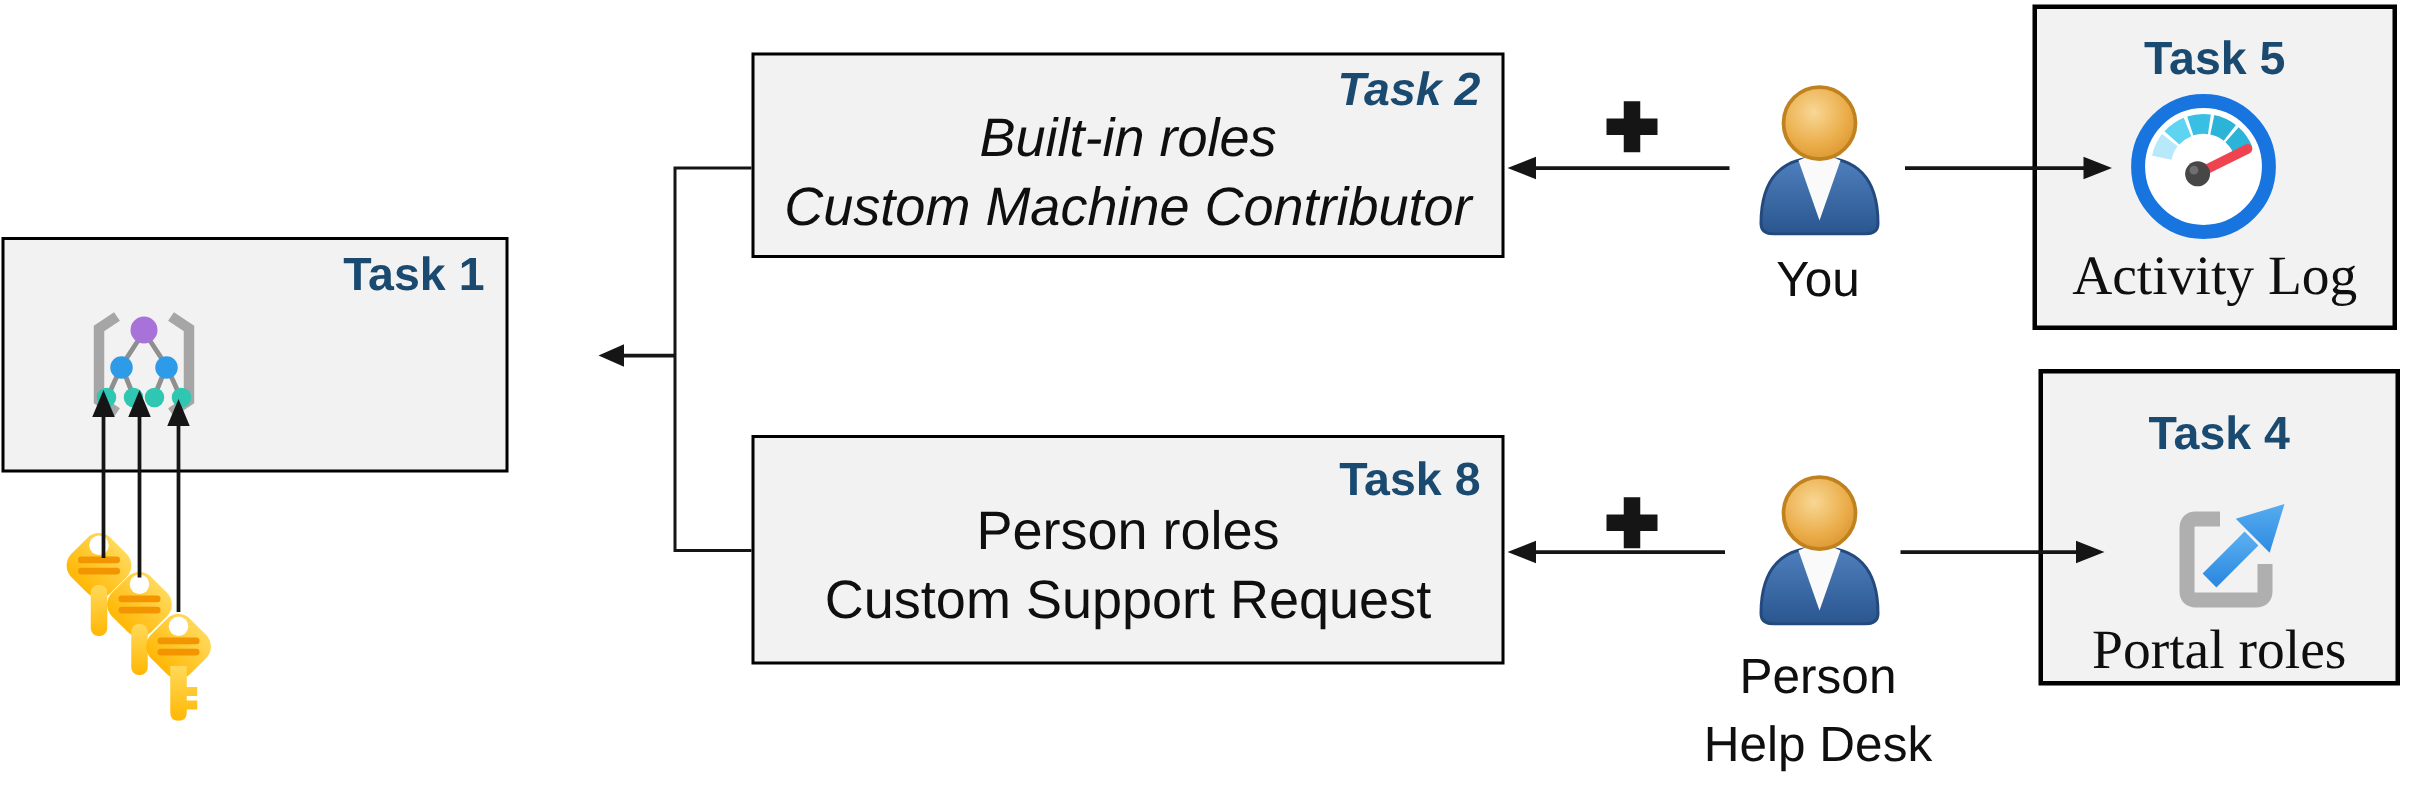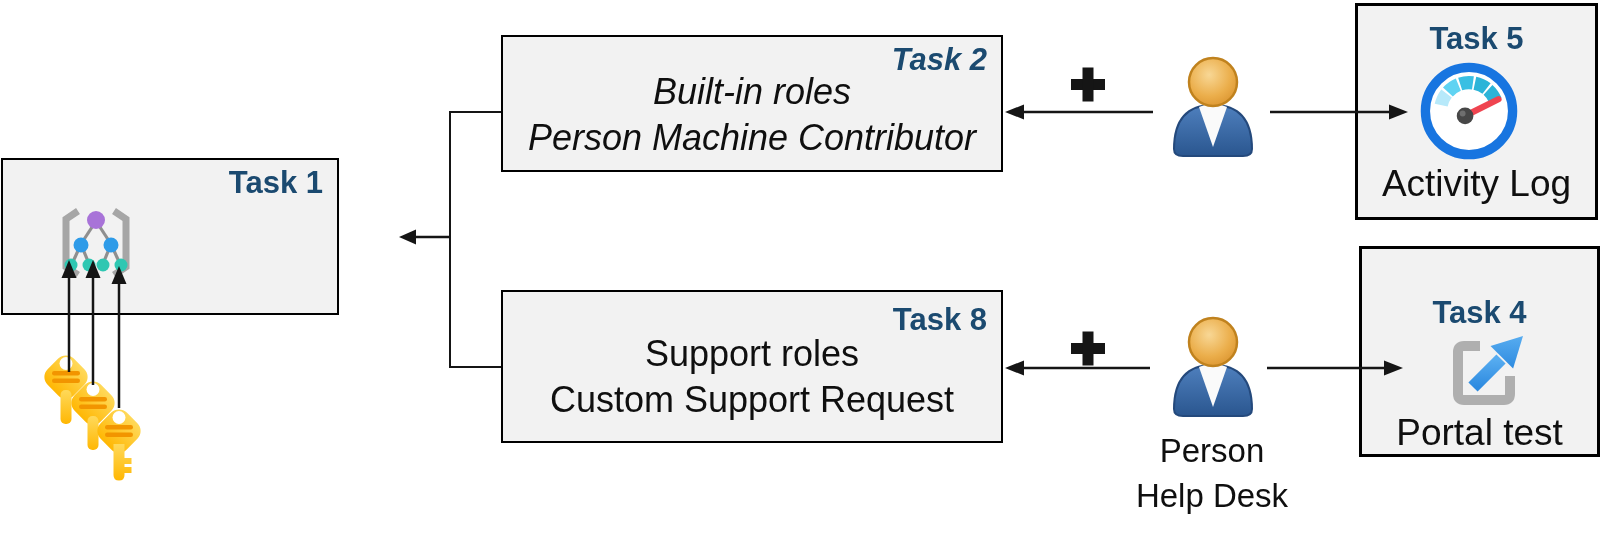--- a/index.html
+++ b/index.html
@@ -7,21 +7,21 @@
     position:relative;width:1609px;height:541px;background:#ffffff;
     font-family:"Liberation Sans",sans-serif;overflow:hidden;color:#0f0f0f;
   }
   .box{position:absolute;background:#F2F2F2;border:2px solid #000;box-sizing:border-box;}
   .box.thick{border-width:3px;}
   .task-label{position:absolute;font-weight:bold;font-size:31px;color:#1B4A70;white-space:nowrap;}
   .corner{top:5px;right:14px;}
   .centered-label{left:0;right:0;text-align:center;}
   .body-text{position:absolute;font-size:36px;color:#0f0f0f;text-align:center;white-space:nowrap;}
   .two-lines{left:0;right:0;line-height:46px;}
-  .caption{left:0;right:0;font-size:37px;}
+  .caption{left:0;right:0;font-size:37px;font-family:Liberation Serif, serif;}
   .actor-label{position:absolute;font-size:33px;color:#0f0f0f;text-align:center;line-height:45px;white-space:nowrap;}
   .icon{position:absolute;display:block;}
   svg{display:block;}
   .overlay{position:absolute;left:0;top:0;pointer-events:none;}
 </style>
 </head>
 <body>
 
 <div class="canvas">
 
@@ -47,28 +47,28 @@
         <circle cx="49" cy="57" r="6.5" fill="#2FC7B2"></circle>
           <circle cx="67" cy="57" r="6.5" fill="#2FC7B2"></circle>
       </svg>
     </span>
   </div>
 
   <div class="box" style="left:501px;top:35px;width:502px;height:137px;font-style:italic;">
     <span class="task-label corner">Task 2</span>
     <div class="body-text two-lines" style="top:32px;">
       <div>Built-in roles</div>
-      <div>Person Machine Contributor</div>
+      <div>Custom Machine Contributor</div>
     </div>
   </div>
 
   <div class="box" style="left:501px;top:290px;width:502px;height:153px;">
     <span class="task-label corner" style="top:10px;">Task 8</span>
     <div class="body-text two-lines" style="top:39px;">
-      <div>Support roles</div>
+      <div>Person roles</div>
       <div>Custom Support Request</div>
     </div>
   </div>
 
   <div class="box thick" style="left:1355px;top:3px;width:243px;height:217px;padding-left:42px;">
     <span class="task-label centered-label" style="top:15px;">Task 5</span>
     <span class="icon" style="left:62px;top:56px;">
       <svg width="98" height="98" viewBox="0 0 100 100">
         <circle cx="50" cy="50" r="44.5" fill="#ffffff" stroke="#1875E0" stroke-width="9.5"></circle>
         <g fill="none" stroke-width="13.5">
@@ -80,35 +80,35 @@
         </g>
         <line x1="46" y1="55" x2="80" y2="38" stroke="#EF4450" stroke-width="6.5" stroke-linecap="round"></line>
         <circle cx="46" cy="55" r="8.5" fill="#474747"></circle>
         <circle cx="43.5" cy="52.5" r="3" fill="#6F6F6F"></circle>
       </svg>
     </span>
     <span class="body-text caption" style="top:157px;">Activity Log</span>
   </div>
 
   <div class="box thick" style="left:1359px;top:246px;width:241px;height:211px;">
-    <span class="task-label centered-label" style="top:22px;margin-top:24px;">Task 4</span>
+    <span class="task-label centered-label" style="top:22px;">Task 4</span>
     <span class="icon" style="left:77px;top:72px;">
       <svg width="90" height="90" viewBox="0 0 90 90">
         <defs>
           <linearGradient id="parrow" x1="0" y1="0" x2="0" y2="1">
             <stop offset="0" stop-color="#57ACF0"></stop>
               <stop offset="1" stop-color="#2E8BE0"></stop>
           </linearGradient>
         </defs>
         <path d="M41,25 L25,25 Q19,25 19,31 L19,73 Q19,79 25,79 L65,79 Q71,79 71,73 L71,55" fill="none" stroke="#AFAFAF" stroke-width="10"></path>
         <line x1="34" y1="66" x2="62" y2="38" stroke="url(#parrow)" stroke-width="13"></line>
         <polygon points="84,15 74.1,47.5 51.5,24.9" fill="url(#parrow)"></polygon>
       </svg>
     </span>
-    <span class="body-text caption" style="top:163px;">Portal test</span>
+    <span class="body-text caption" style="top:163px;">Portal roles</span>
   </div>
 
   <span class="icon" style="left:38px;top:346px;">
     <svg width="112" height="136" viewBox="0 0 112 136">
       <defs>
         <linearGradient id="kg" x1="0" y1="0" x2="0" y2="1">
           <stop offset="0" stop-color="#FFD95A"></stop>
             <stop offset="1" stop-color="#FFB703"></stop>
         </linearGradient>
       </defs>
@@ -147,20 +147,21 @@
           <stop offset="0" stop-color="#F8D795"></stop>
             <stop offset="0.6" stop-color="#EBAE4B"></stop>
             <stop offset="1" stop-color="#D9912C"></stop>
         </radialGradient>
       </defs>
       <path d="M5,94 C5,63 20,50 44,50 C68,50 83,63 83,94 C83,99 80,101 74,101 L14,101 C8,101 5,99 5,94 Z" fill="url(#pb1)" stroke="#24497C" stroke-width="2"></path>
       <path d="M30,52 L44,92 L58,52 Q44,45 30,52 Z" fill="#FAFAFA"></path>
       <circle cx="44" cy="27" r="24" fill="url(#ph1)" stroke="#C0821E" stroke-width="2.5"></circle>
     </svg>
   </span>
+  <div class="actor-label" style="left:1090px;width:244px;top:163px;">You</div>
 
   <span class="icon" style="left:1169px;top:315px;">
     <svg width="88" height="102" viewBox="0 0 88 102">
       <path d="M5,94 C5,63 20,50 44,50 C68,50 83,63 83,94 C83,99 80,101 74,101 L14,101 C8,101 5,99 5,94 Z" fill="url(#pb1)" stroke="#24497C" stroke-width="2"></path>
       <path d="M30,52 L44,92 L58,52 Q44,45 30,52 Z" fill="#FAFAFA"></path>
       <circle cx="44" cy="27" r="24" fill="url(#ph1)" stroke="#C0821E" stroke-width="2.5"></circle>
     </svg>
   </span>
   <div class="actor-label" style="left:1090px;width:244px;top:428px;">
     <div>Person</div>

